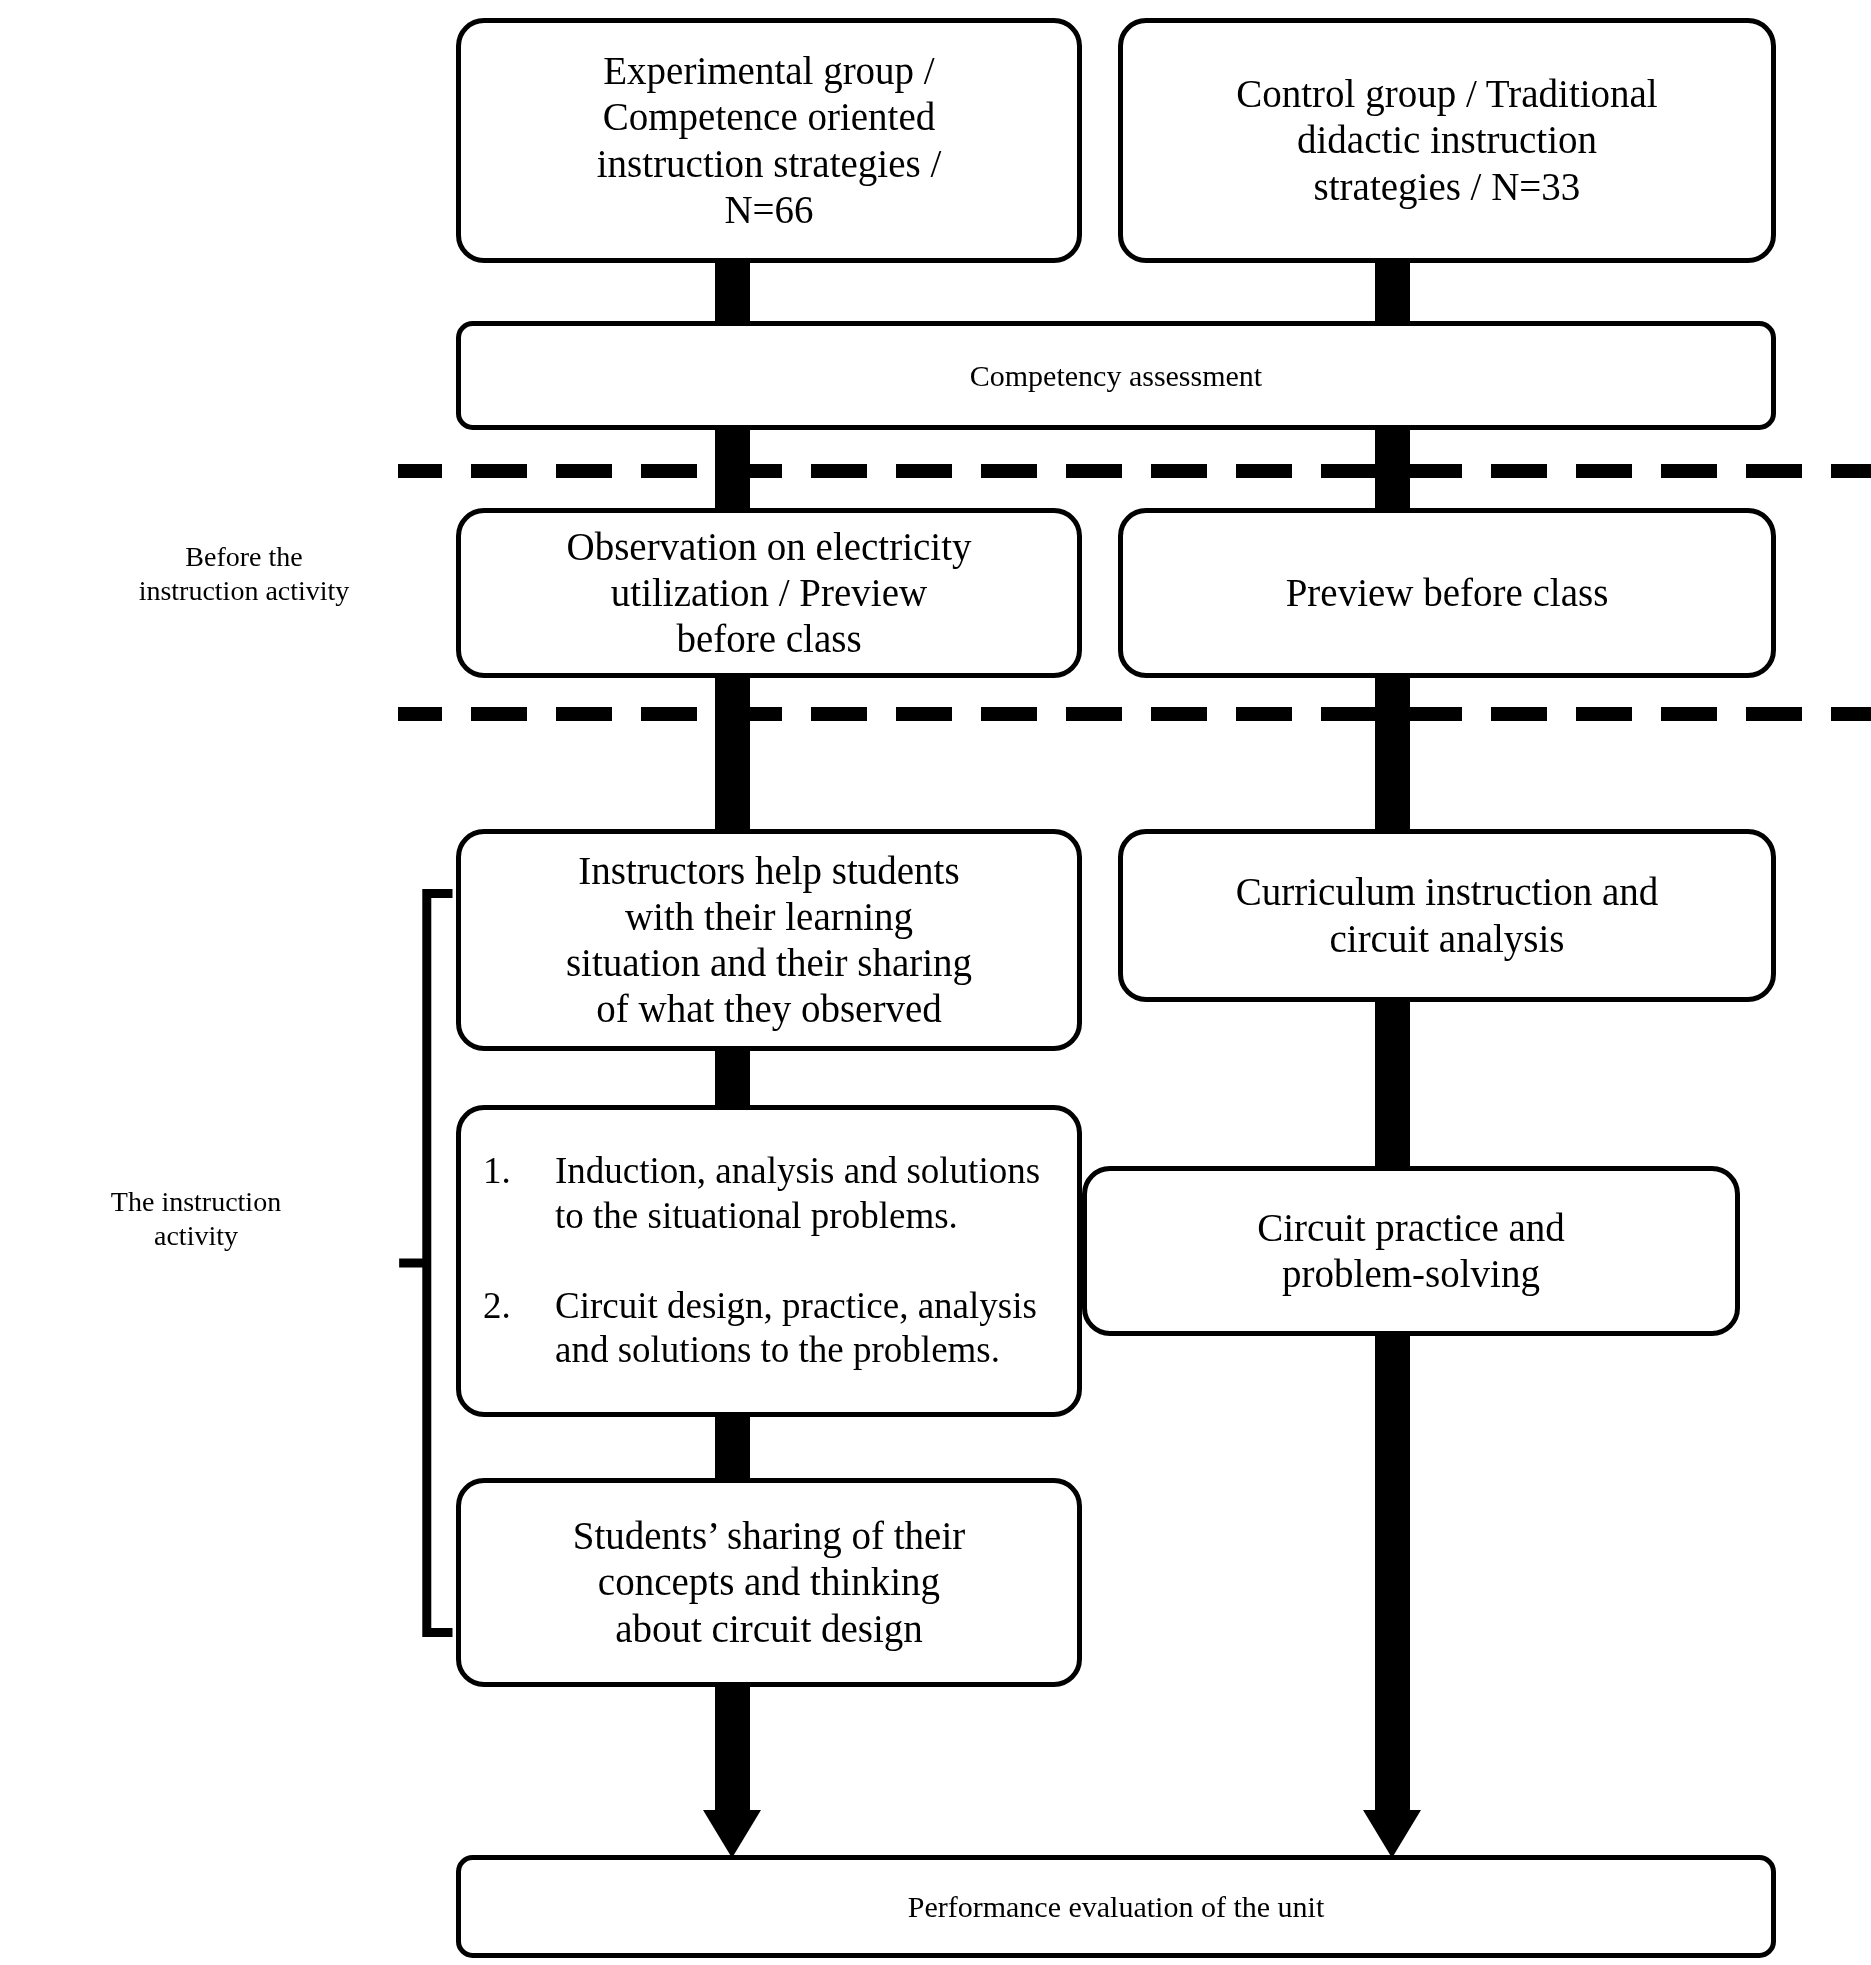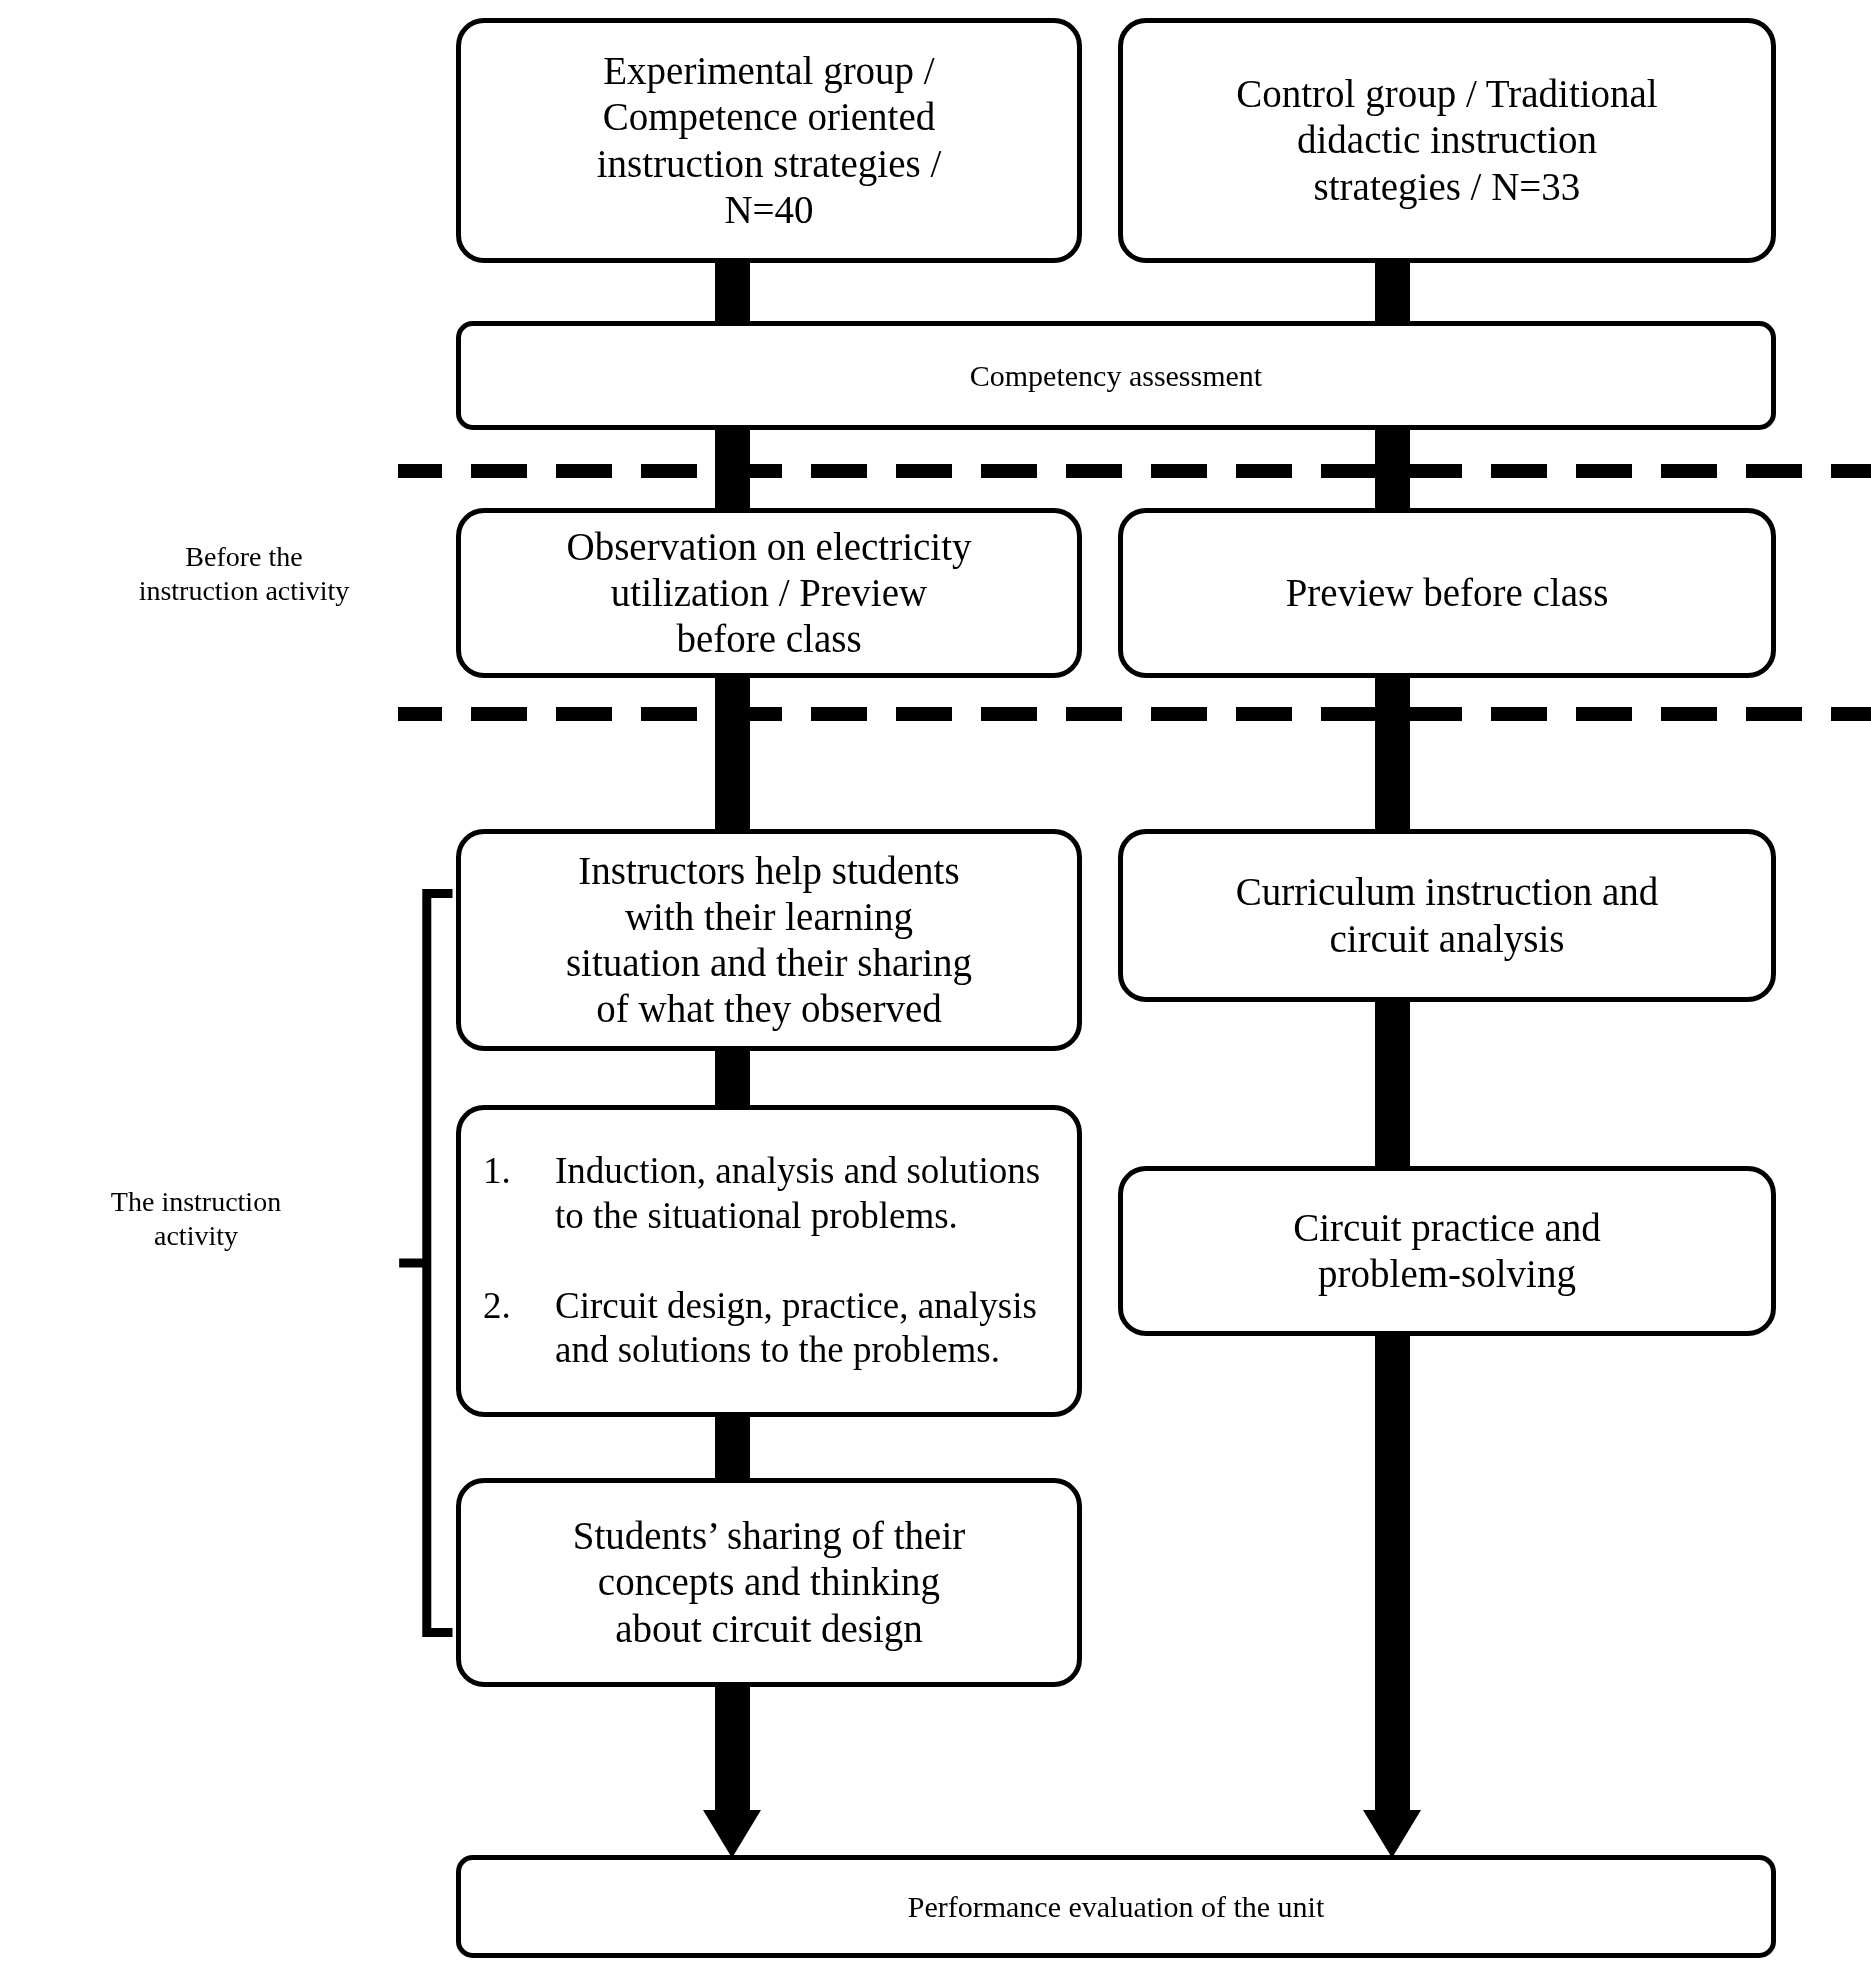--- a/index.html
+++ b/index.html
@@ -147,21 +147,21 @@
   <div class="vline" style="left:1375px; top:424px; width:35px; height:96px;"></div>
   <div class="vline" style="left:1375px; top:668px; width:35px; height:167px;"></div>
   <div class="vline" style="left:1375px; top:1002px; width:35px; height:170px;"></div>
   <div class="vline" style="left:1375px; top:1330px; width:35px; height:482px;"></div>
   <div class="arrowhead" style="left:1363px; top:1810px;"></div>
 
   <div class="box" style="left:456px; top:18px; width:626px; height:245px;">
     <div class="txt">Experimental group /
 Competence oriented
 instruction strategies /
-N=40</div>
+N=66</div>
   </div>
 
   <div class="box" style="left:1118px; top:18px; width:658px; height:245px;justify-content:center;">
     <div class="txt">Control group / Traditional
 didactic instruction
 strategies / N=33</div>
   </div>
 
   <div class="banner" style="left:456px; top:321px; width:1320px; height:109px;">
     <div class="txt">Competency assessment</div>
@@ -205,21 +205,21 @@
     <div class="txt">Curriculum instruction and
 circuit analysis</div>
   </div>
 
   <div class="box" style="left:456px; top:1478px; width:626px; height:209px;">
     <div class="txt">Students’ sharing of their
 concepts and thinking
 about circuit design</div>
   </div>
 
-  <div class="box" style="left:1118px; top:1166px; width:658px; height:170px;">
+  <div class="box" style="left:1082px; top:1166px; width:658px; height:170px;">
     <div class="txt">Circuit practice and
 problem-solving</div>
   </div>
 
   <svg class="bracket" style="left:385px; top:887px;" width="90" height="752" viewBox="0 0 140 1170">
     <path d="M 105 10 L 65 10 L 65 585 L 22 585 L 65 585 L 65 1160 L 105 1160" fill="none" stroke="#000000" stroke-width="14" stroke-linecap="butt" stroke-linejoin="miter"></path>
   </svg>
 
   <div class="banner" style="left:456px; top:1855px; width:1320px; height:103px;">
     <div class="txt">Performance evaluation of the unit</div>

